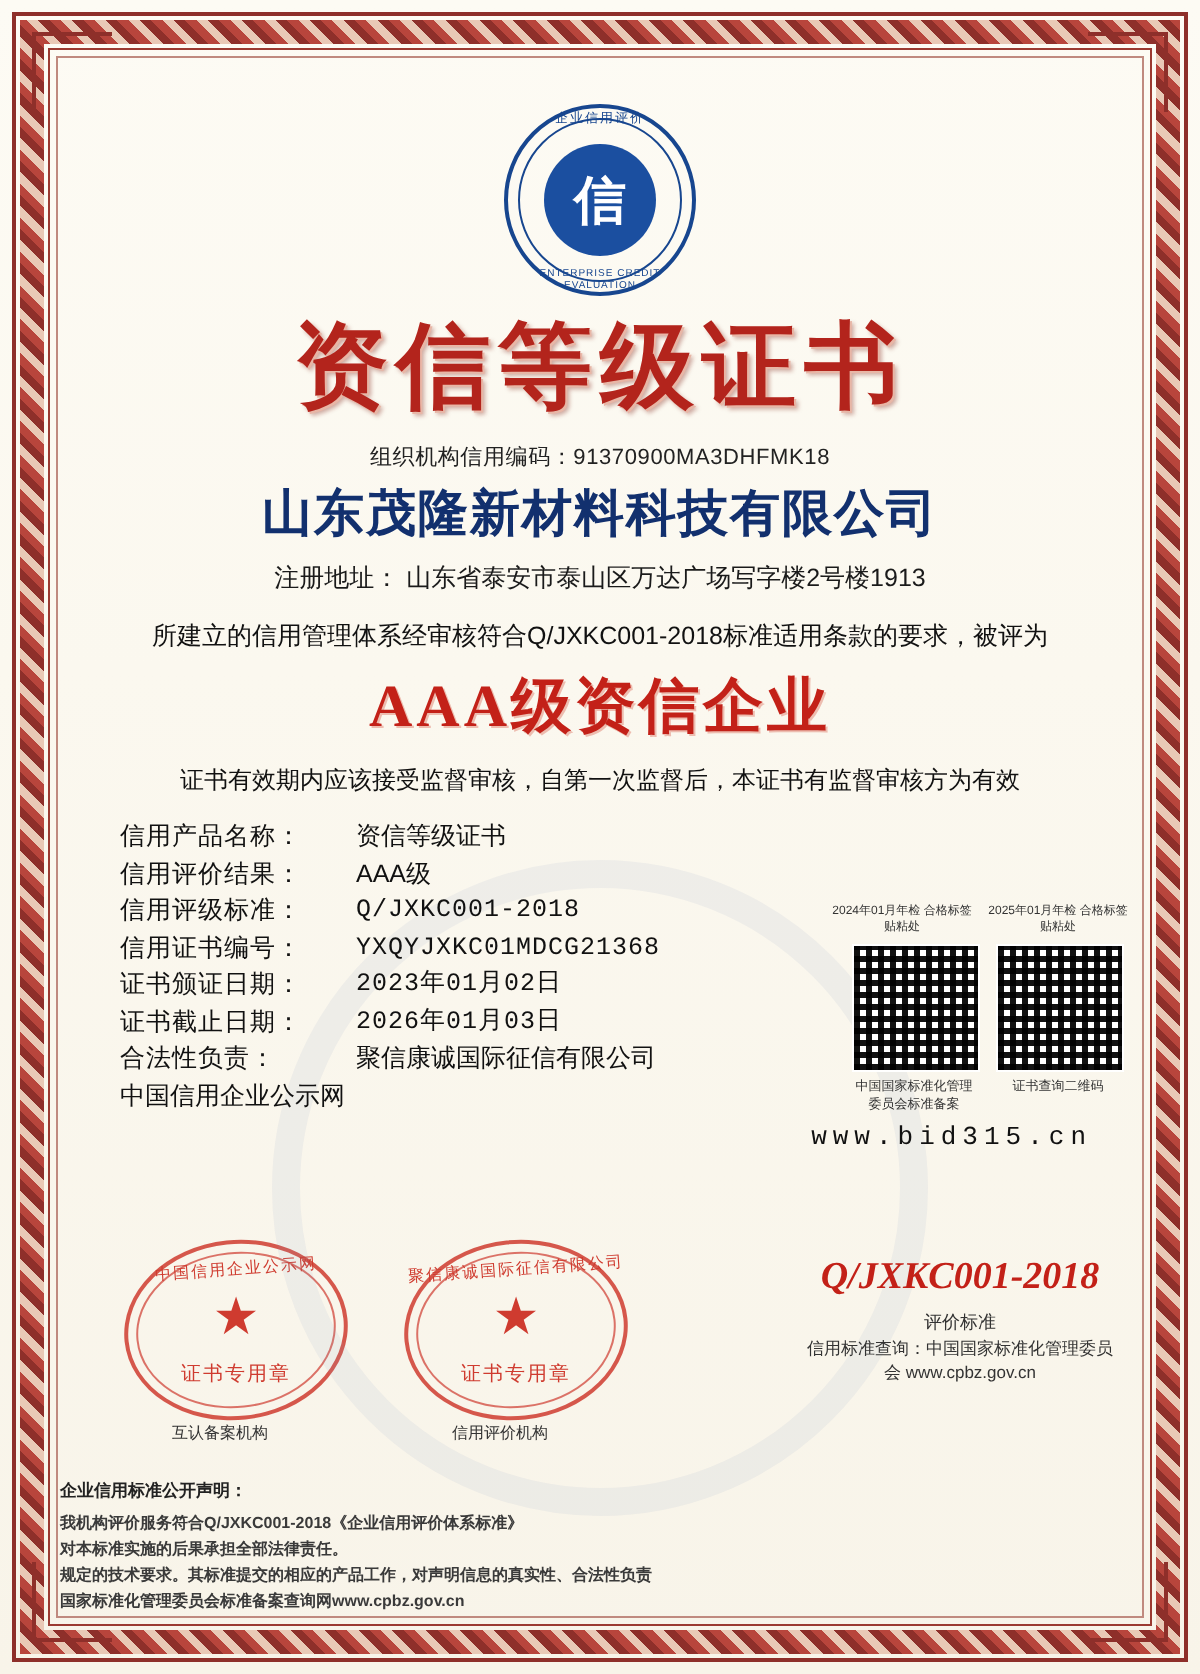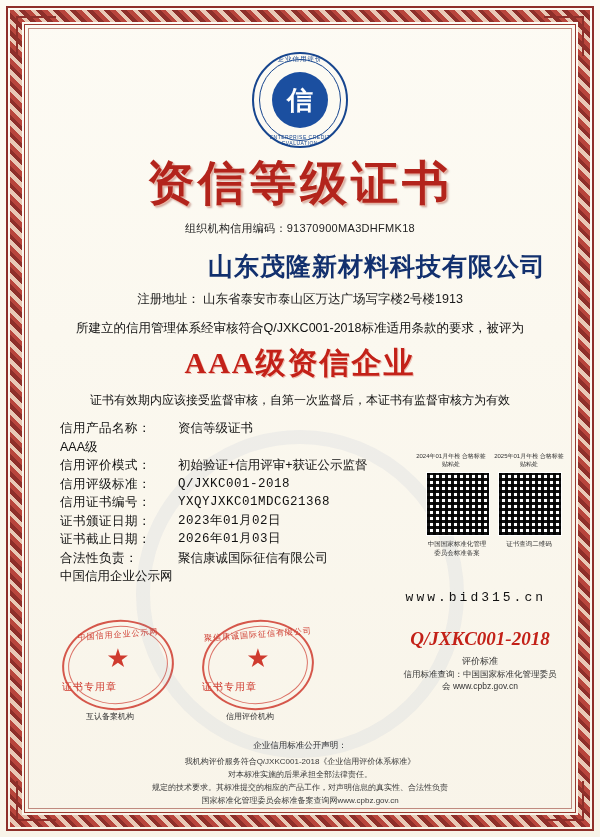--- a/index.html
+++ b/index.html
@@ -88,26 +88,26 @@
   .title{
     font-family:"Liberation Serif", serif;
     font-size:47px;
     font-weight:bold;
     color:#b3241c;
     letter-spacing:4px;
     margin:2px 0 6px 0;
     text-shadow:1px 1px 0 #e8b6a6, 2px 2px 2px rgba(120,20,10,.35);
   }
   .code-line{
-    font-size:11px;color:#222;margin-bottom:14px;letter-spacing:.3px;
+    font-size:11px;color:#222;margin-bottom:4px;letter-spacing:.3px;
   }
   .company{
     font-family:"Liberation Serif", serif;
     font-size:25px;font-weight:bold;color:#12306e;
-    letter-spacing:1px;margin:2px 0 8px 0;text-align:right;
+    letter-spacing:1px;margin:2px 0 8px 0;
   }
   .addr{font-size:12.5px;color:#1a1a1a;margin-bottom:12px;}
   .standard-line{font-size:12.5px;color:#111;margin-bottom:6px;}
   .grade{
     font-family:"Liberation Serif", serif;
     font-size:30px;font-weight:bold;color:#c32118;
     letter-spacing:2px;margin:6px 0 8px 0;
     text-shadow:1px 1px 0 #edbdb0;
   }
   .validity{font-size:12px;color:#111;margin-bottom:10px;}
@@ -173,21 +173,21 @@
     position:absolute;left:50%;top:42%;transform:translate(-50%,-50%);
     color:#cf3b2f;font-size:26px;line-height:26px;
   }
   .stamp .top-text{
     position:absolute;left:0;right:0;top:9px;
     font-size:8px;color:#cf3b2f;letter-spacing:1px;text-align:center;
     transform:rotate(-4deg);
   }
   .stamp .bottom-text{
     position:absolute;left:0;right:0;bottom:16px;
-    font-size:10px;color:#cf3b2f;letter-spacing:1px;
+    font-size:10px;color:#cf3b2f;text-align:center;letter-spacing:1px;
   }
   .stamp-caption{
     position:absolute;left:0;right:16px;bottom:-12px;
     text-align:center;font-size:8px;color:#333;
   }
   #stamp1{left:62px;top:620px;}
   #stamp2{left:202px;top:620px;}
 
   
   .std-block{
@@ -196,22 +196,22 @@
   .std-code{
     font-family:"Liberation Serif", serif;
     color:#c32118;font-size:19px;font-weight:bold;line-height:21px;
     font-style:italic;
   }
   .std-cap{font-size:9px;color:#333;margin-top:6px;}
   .std-links{font-size:8.5px;color:#333;line-height:12px;}
 
   
   .footer{
-    position:absolute;left:42px;right:42px;bottom:30px;
-    text-align:center;font-size:8px;color:#3a3a3a;line-height:13px;
+    position:absolute;left:30px;right:42px;bottom:30px;
+    font-size:8px;color:#3a3a3a;line-height:13px;font-weight:bold;
   }
   .footer .ftitle{font-size:8.5px;margin-bottom:3px;color:#222;}
 
   
   .watermark{
     position:absolute;left:50%;top:430px;transform:translateX(-50%);
     width:300px;height:300px;border-radius:50%;
     border:14px solid rgba(140,160,200,.10);
     z-index:1;
   }
@@ -247,25 +247,22 @@
     <div class="standard-line">所建立的信用管理体系经审核符合Q/JXKC001-2018标准适用条款的要求，被评为</div>
     <div class="grade">AAA级资信企业</div>
     <div class="validity">证书有效期内应该接受监督审核，自第一次监督后，本证书有监督审核方为有效</div>
 
     <div class="details">
       <div class="drow">
         <span class="dlabel">信用产品名称：</span>
         <span class="dval">资信等级证书</span>
       </div>
       <div class="drow">
+        <span class="dlabel">信用评价结果：</span>
         <span class="dval">AAA级</span>
-      </div>
-      <div class="drow">
-        <span class="dlabel">信用评价模式：</span>
-        <span class="dval">初始验证+信用评审+获证公示监督</span>
       </div>
       <div class="drow">
         <span class="dlabel">信用评级标准：</span>
         <span class="dval mono">Q/JXKC001-2018</span>
       </div>
       <div class="drow">
         <span class="dlabel">信用证书编号：</span>
         <span class="dval mono">YXQYJXKC01MDCG21368</span>
       </div>
       <div class="drow">

